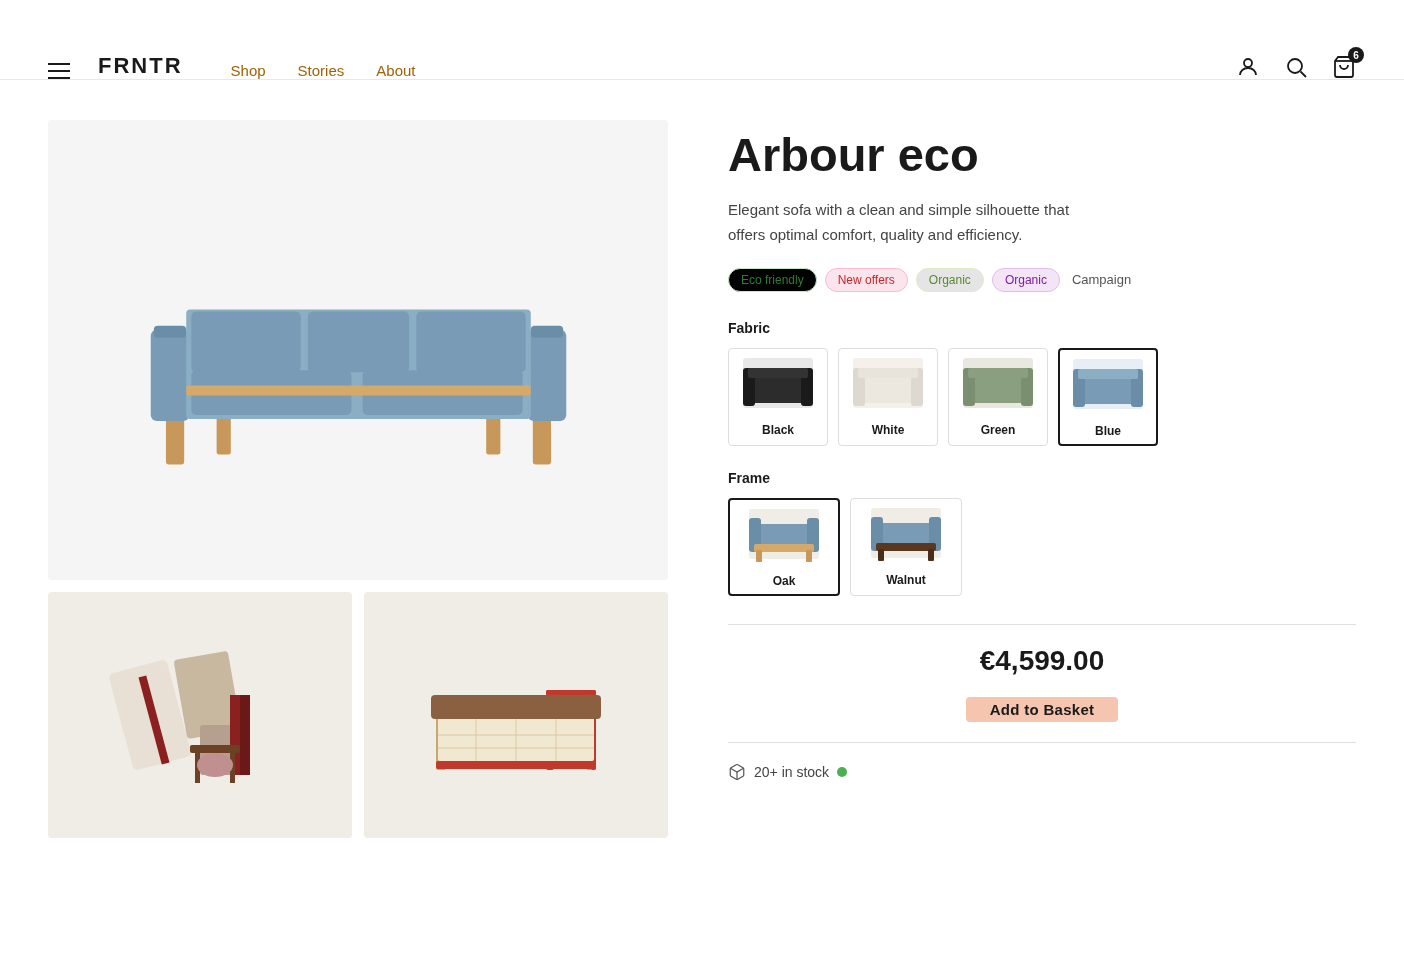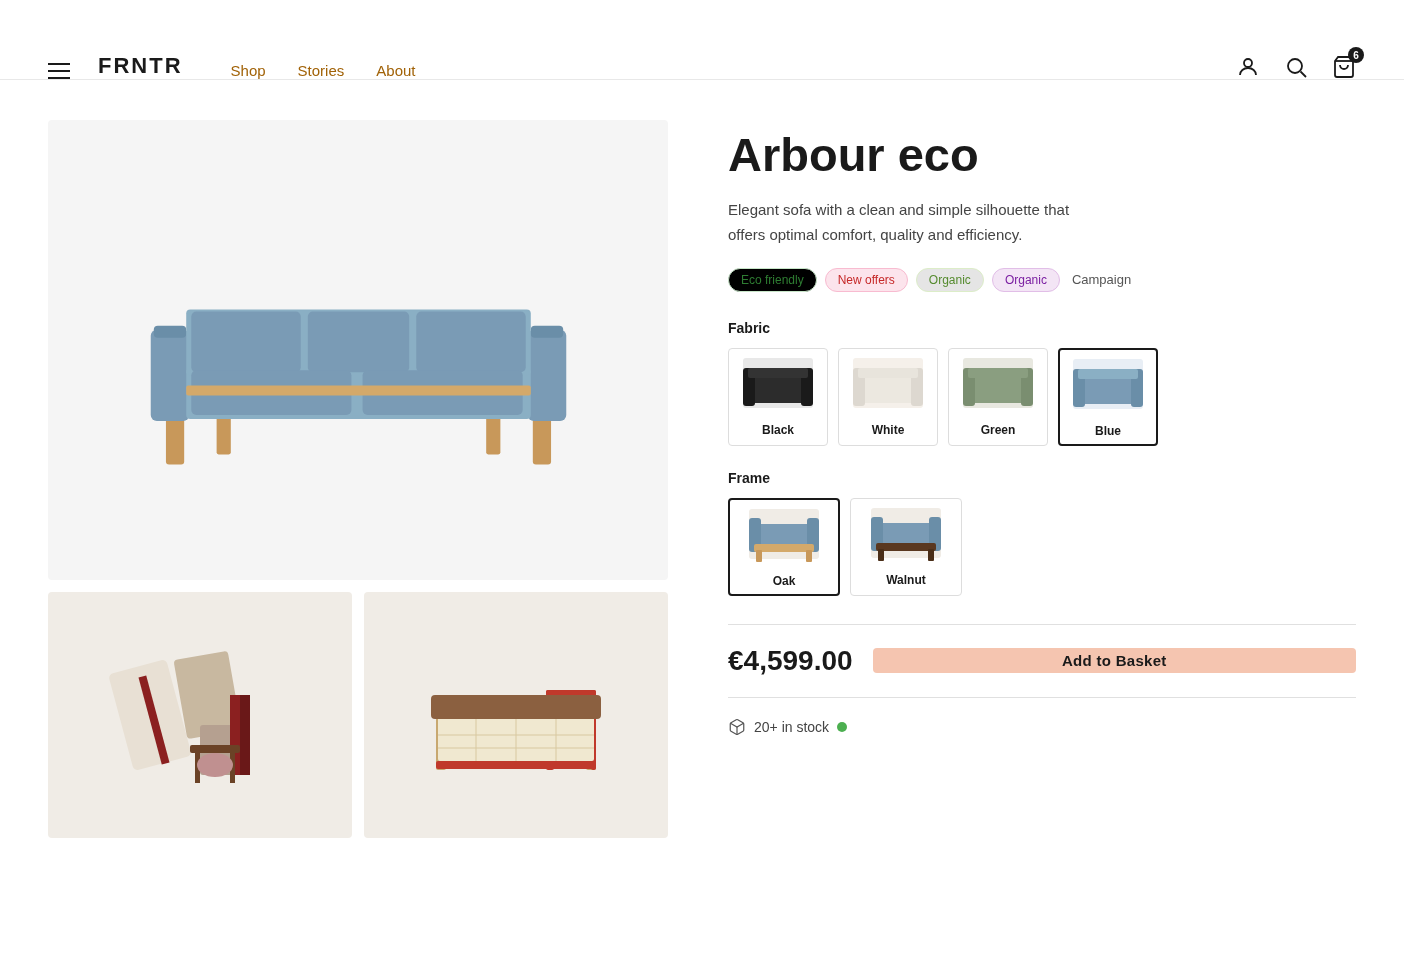--- a/index.html
+++ b/index.html
@@ -181,20 +181,21 @@
       padding: 6px 0;
     }
 
     .divider { border: none; border-top: 1px solid #e0e0e0; margin: 20px 0; }
 
     .price-row {
       display: flex;
       align-items: center;
       gap: 20px;
       margin-bottom: 20px;
+      flex-direction: column;
     }
     .price {
       font-size: 28px;
       font-weight: 800;
       color: #1a1a1a;
     }
     .add-to-basket {
       flex: 1;
       background: #f5c5b0;
       color: #1a1a1a;

